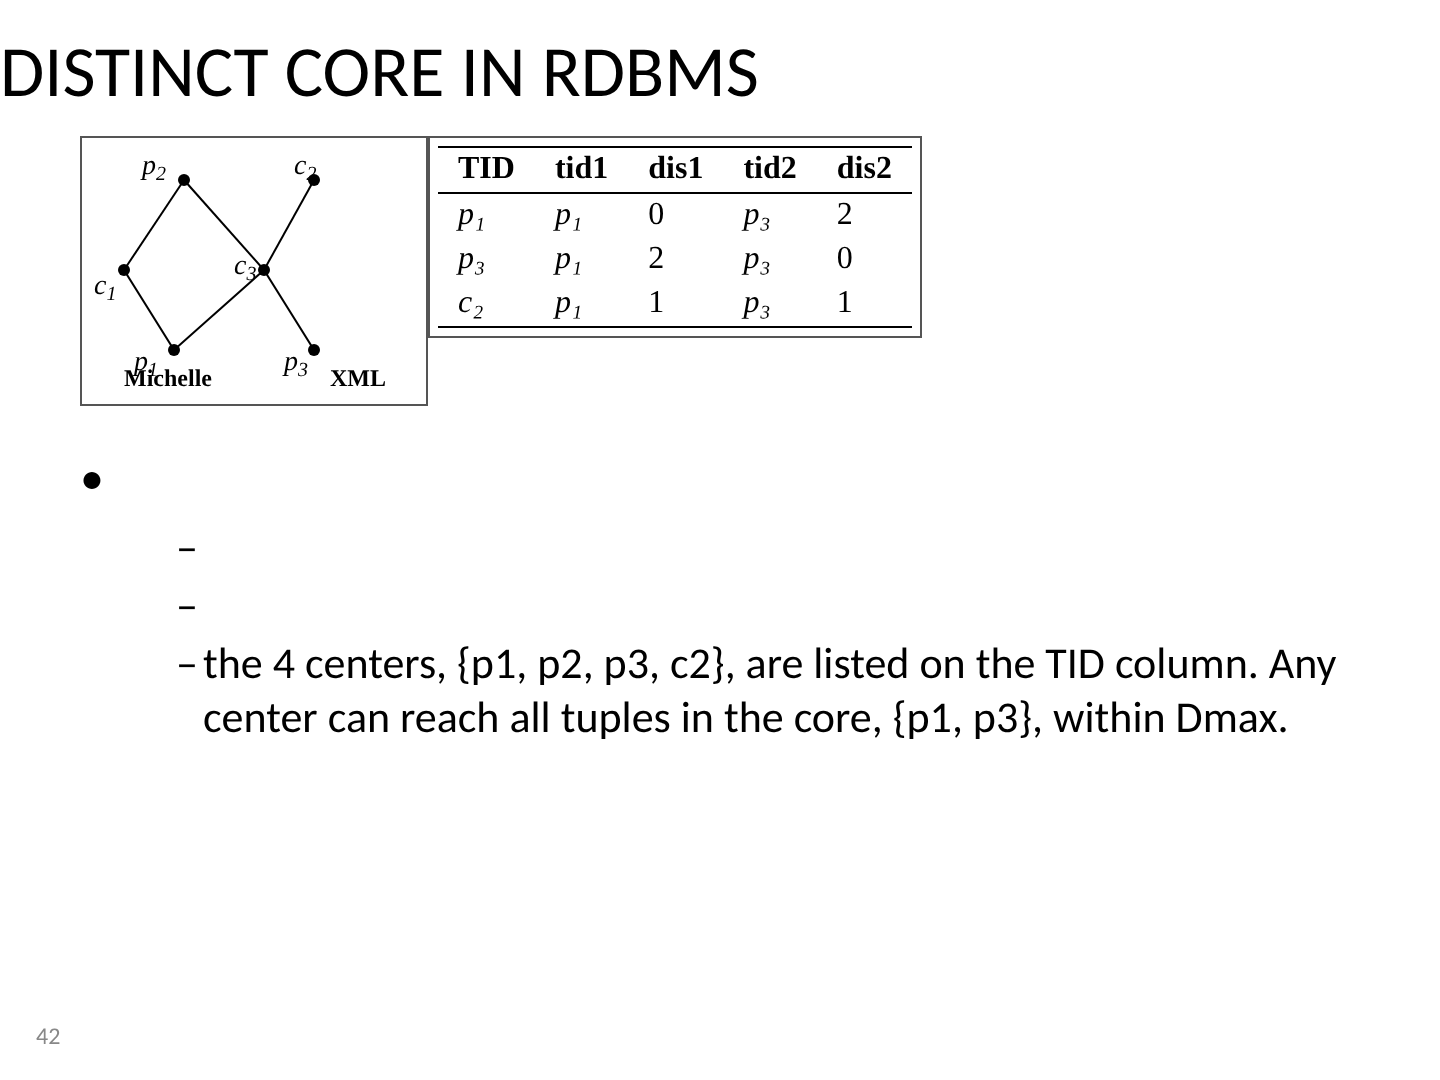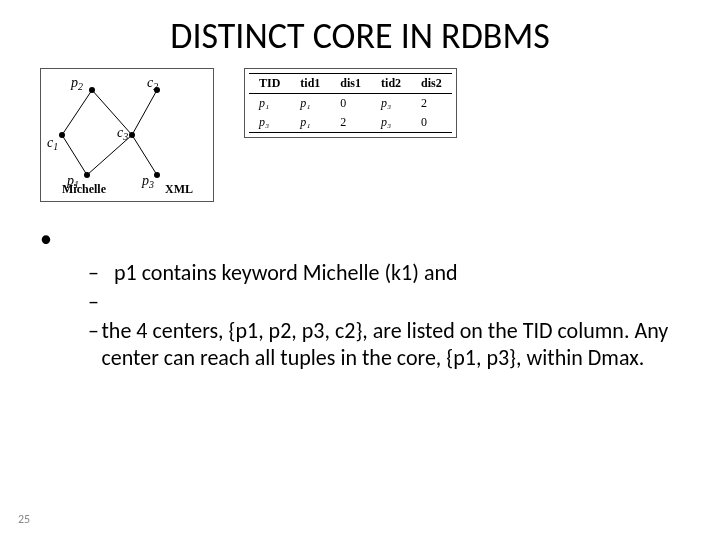--- a/index.html
+++ b/index.html
@@ -6,47 +6,46 @@
     margin: 0;
     padding: 0;
     width: 720px;
     height: 540px;
     font-family: Calibri, Arial, sans-serif;
     background: #fff;
     color: #000;
     position: relative;
   }
   .title {
-    text-align: center;
+    text-align: left;
     font-size: 36px;
     margin: 14px 0 10px 0;
     font-weight: 400;
   }
   .figure-row {
     display: flex;
     align-items: flex-start;
-    gap: 30px;
     margin-left: 40px;
   }
   .graph-box {
     border: 1px solid #555;
     padding: 6px 6px 2px 6px;
   }
   .table-box {
     border: 1px solid #555;
     padding: 4px;
     font-family: "Times New Roman", serif;
   }
   table {
     border-collapse: collapse;
   }
   th, td {
     padding: 2px 10px;
     text-align: left;
-    font-size: 12px;
+    font-size: 16px;
   }
   thead th {
     border-top: 1px solid #000;
     border-bottom: 1px solid #000;
     font-weight: bold;
   }
   tbody tr:first-child td {
     border-top: 1px solid #000;
   }
   tbody tr:last-child td {
@@ -143,37 +142,43 @@
           <td style="font-style:italic">p₃</td>
           <td>2</td>
         </tr>
         <tr>
           <td style="font-style:italic">p₃</td>
           <td style="font-style:italic">p₁</td>
           <td>2</td>
           <td style="font-style:italic">p₃</td>
           <td>0</td>
         </tr>
+        <tr>
+          <td style="font-style:italic">c₂</td>
+          <td style="font-style:italic">p₁</td>
+          <td>1</td>
+          <td style="font-style:italic">p₃</td>
+          <td>1</td>
+        </tr>
       </tbody>
     </table>
   </div>
 </div>
 
 <div class="content">
   <div class="bullet-line">
     <span class="bullet-mark">•</span>
   </div>
   <div class="sub-list">
     <div class="sub-line">
       <span class="sub-mark">–</span>
-      <span> p1 contains keyword Michelle (k1) and</span>
     </div>
     <div class="sub-line">
       <span class="sub-mark">–</span>
     </div>
     <div class="sub-line">
       <span class="sub-mark">–</span>
       <span> the 4 centers, {p1, p2, p3, c2}, are listed on the TID column. Any center can reach all tuples in the core, {p1, p3}, within Dmax.</span>
     </div>
   </div>
 </div>
 
-<div class="page-num">25</div>
+<div class="page-num">42</div>
 
 </body></html>

